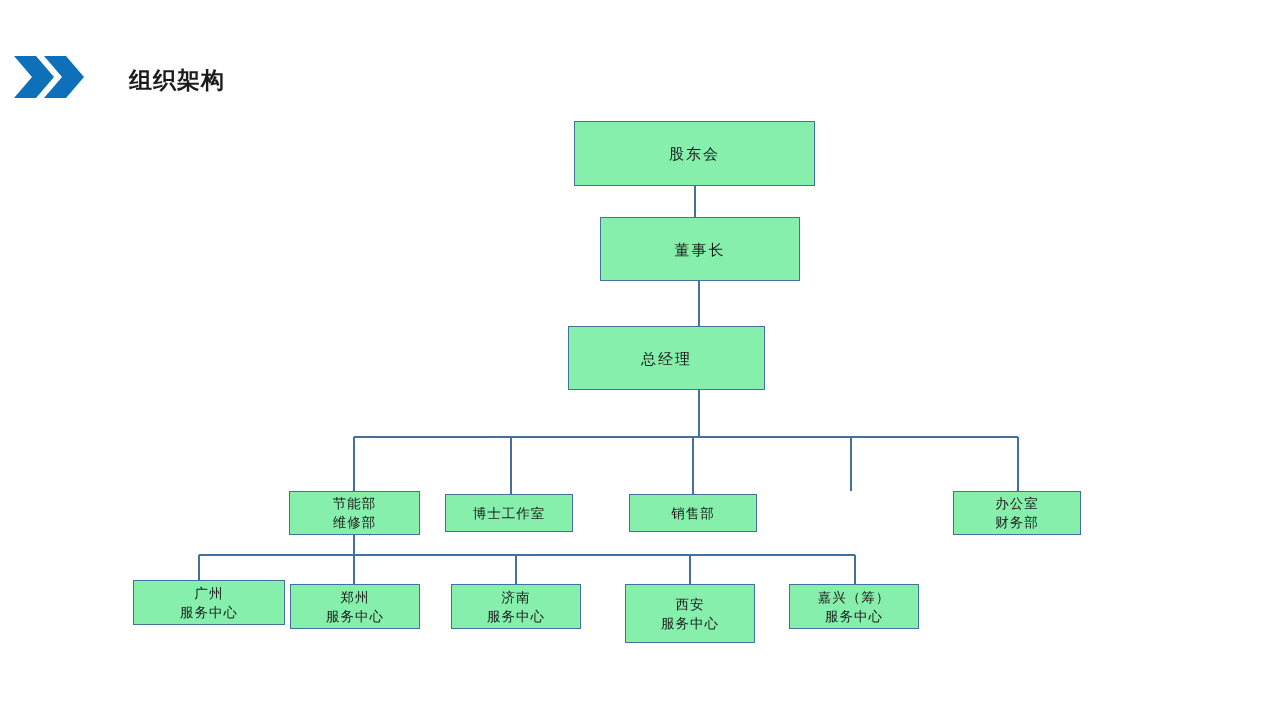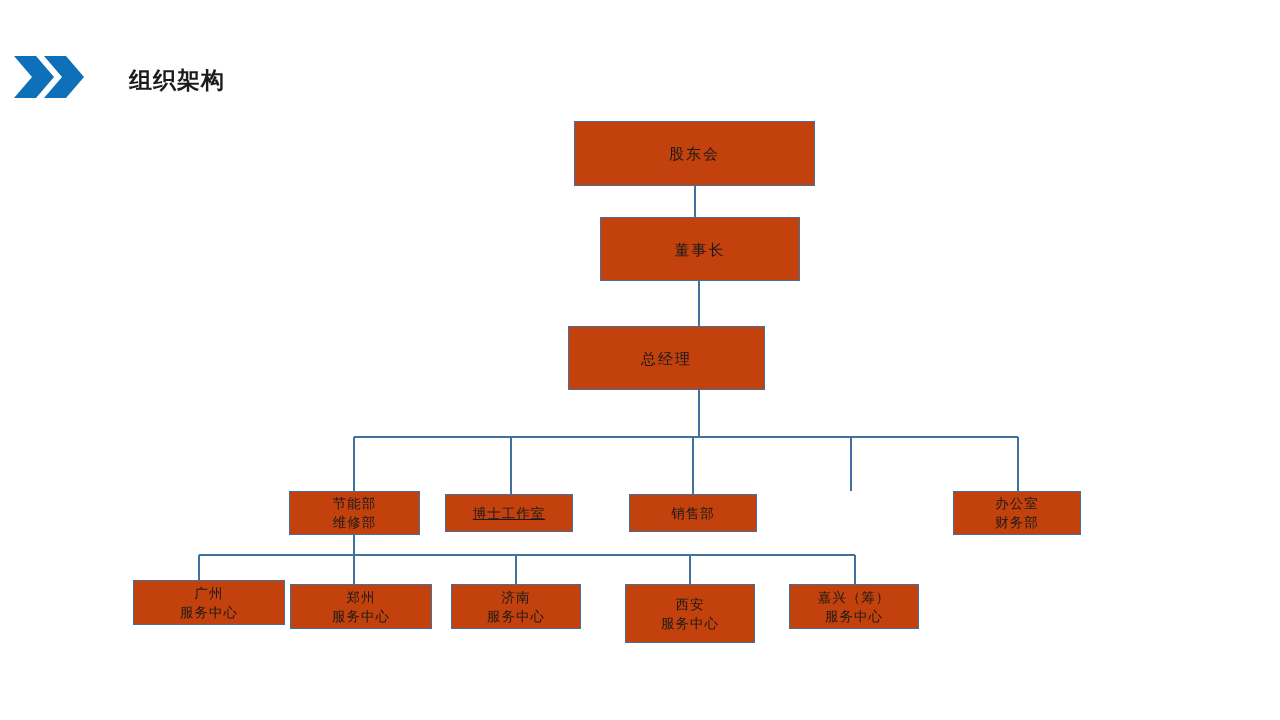--- a/index.html
+++ b/index.html
@@ -58,21 +58,21 @@
     left: 0;
     top: 0;
     width: 1280px;
     height: 720px;
     pointer-events: none;
   }
 
   .node {
     position: absolute;
     box-sizing: border-box;
-    background: #c2410c;
+    background: #86efac;
     border: 1.3px solid #41719c;
     display: flex;
     flex-direction: column;
     align-items: center;
     justify-content: center;
     color: #1a1a1a;
     font-size: 15px;
     line-height: 21px;
     letter-spacing: 2px;
     text-align: center;
@@ -138,40 +138,40 @@
 
   <div class="node" style="left:568px; top:326px; width:197px; height:64px;">
     <span>总经理</span>
   </div>
 
   <div class="node small" style="left:289px; top:491px; width:131px; height:44px;">
     <span>节能部</span>
     <span class="line2">维修部</span>
   </div>
 
-  <div class="node small" style="left:445px; top:494px; width:128px; height:38px;text-decoration:underline;">
+  <div class="node small" style="left:445px; top:494px; width:128px; height:38px;">
     <span>博士工作室</span>
   </div>
 
   <div class="node small" style="left:629px; top:494px; width:128px; height:38px;">
     <span>销售部</span>
   </div>
 
 
   <div class="node small" style="left:953px; top:491px; width:128px; height:44px;">
     <span>办公室</span>
     <span class="line2">财务部</span>
   </div>
 
   <div class="node small" style="left:133px; top:580px; width:152px; height:45px;">
     <span>广州</span>
     <span class="line2">服务中心</span>
   </div>
 
-  <div class="node small" style="left:290px; top:584px; width:142px; height:45px;">
+  <div class="node small" style="left:290px; top:584px; width:130px; height:45px;">
     <span>郑州</span>
     <span class="line2">服务中心</span>
   </div>
 
   <div class="node small" style="left:451px; top:584px; width:130px; height:45px;">
     <span>济南</span>
     <span class="line2">服务中心</span>
   </div>
 
   <div class="node small" style="left:625px; top:584px; width:130px; height:59px;">

